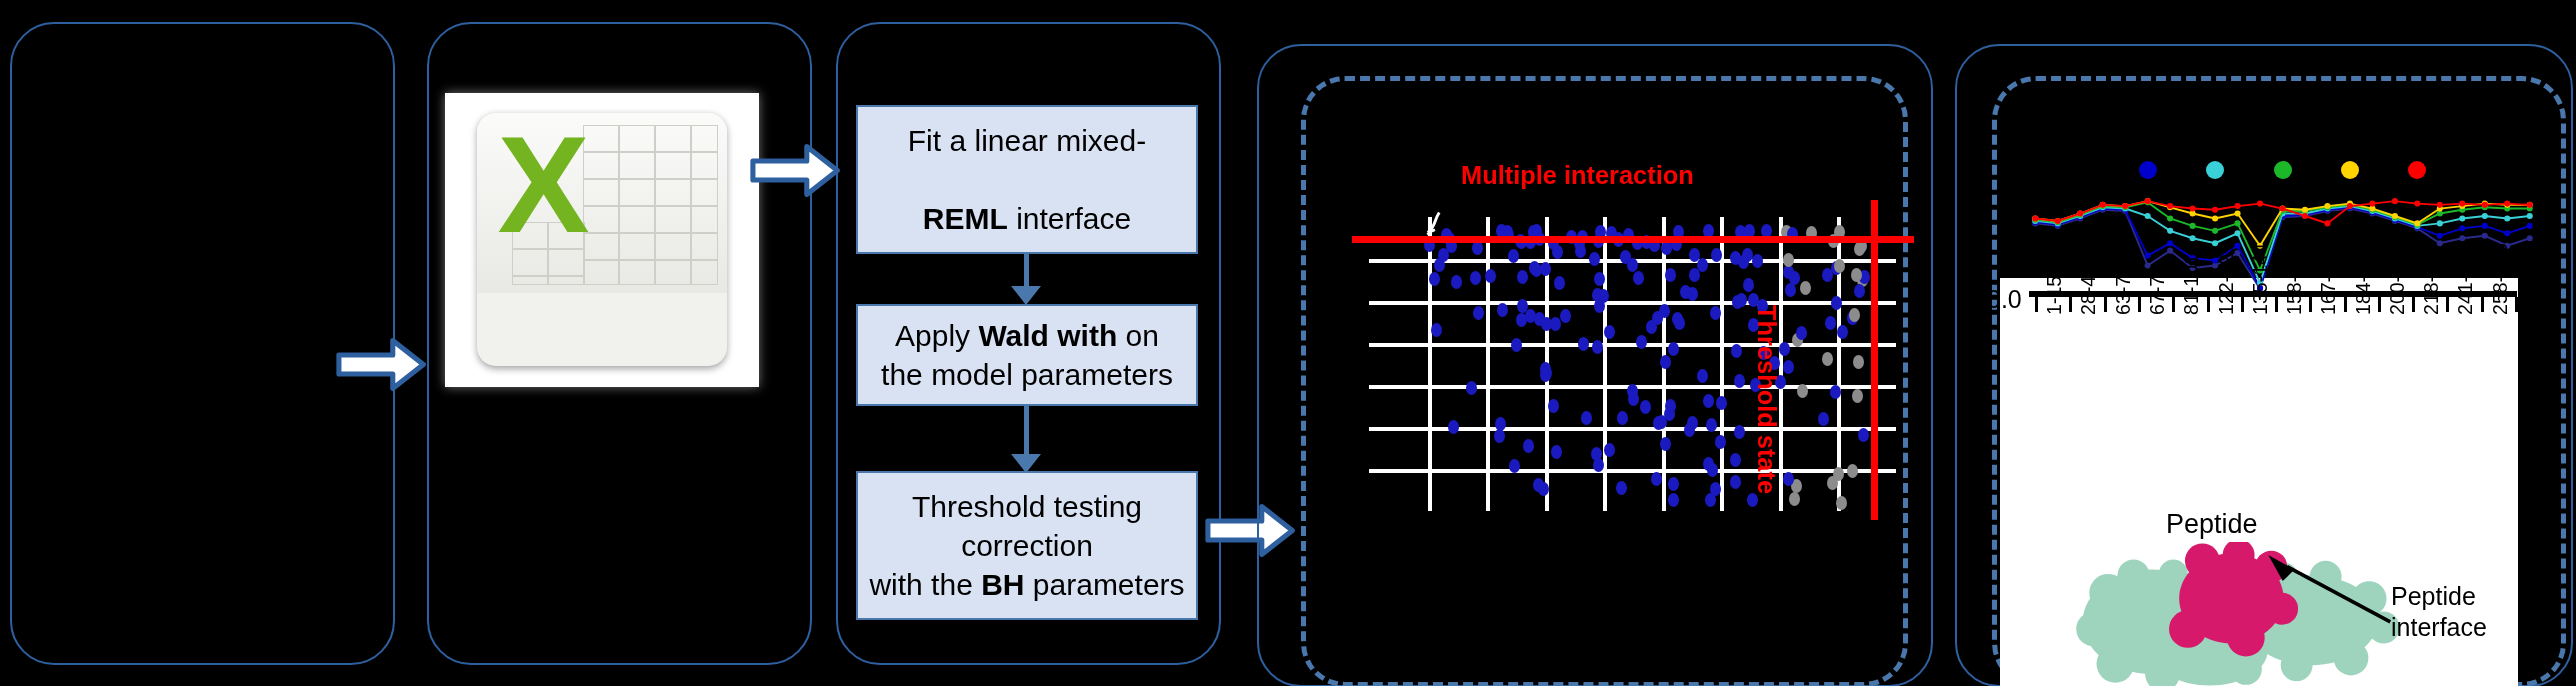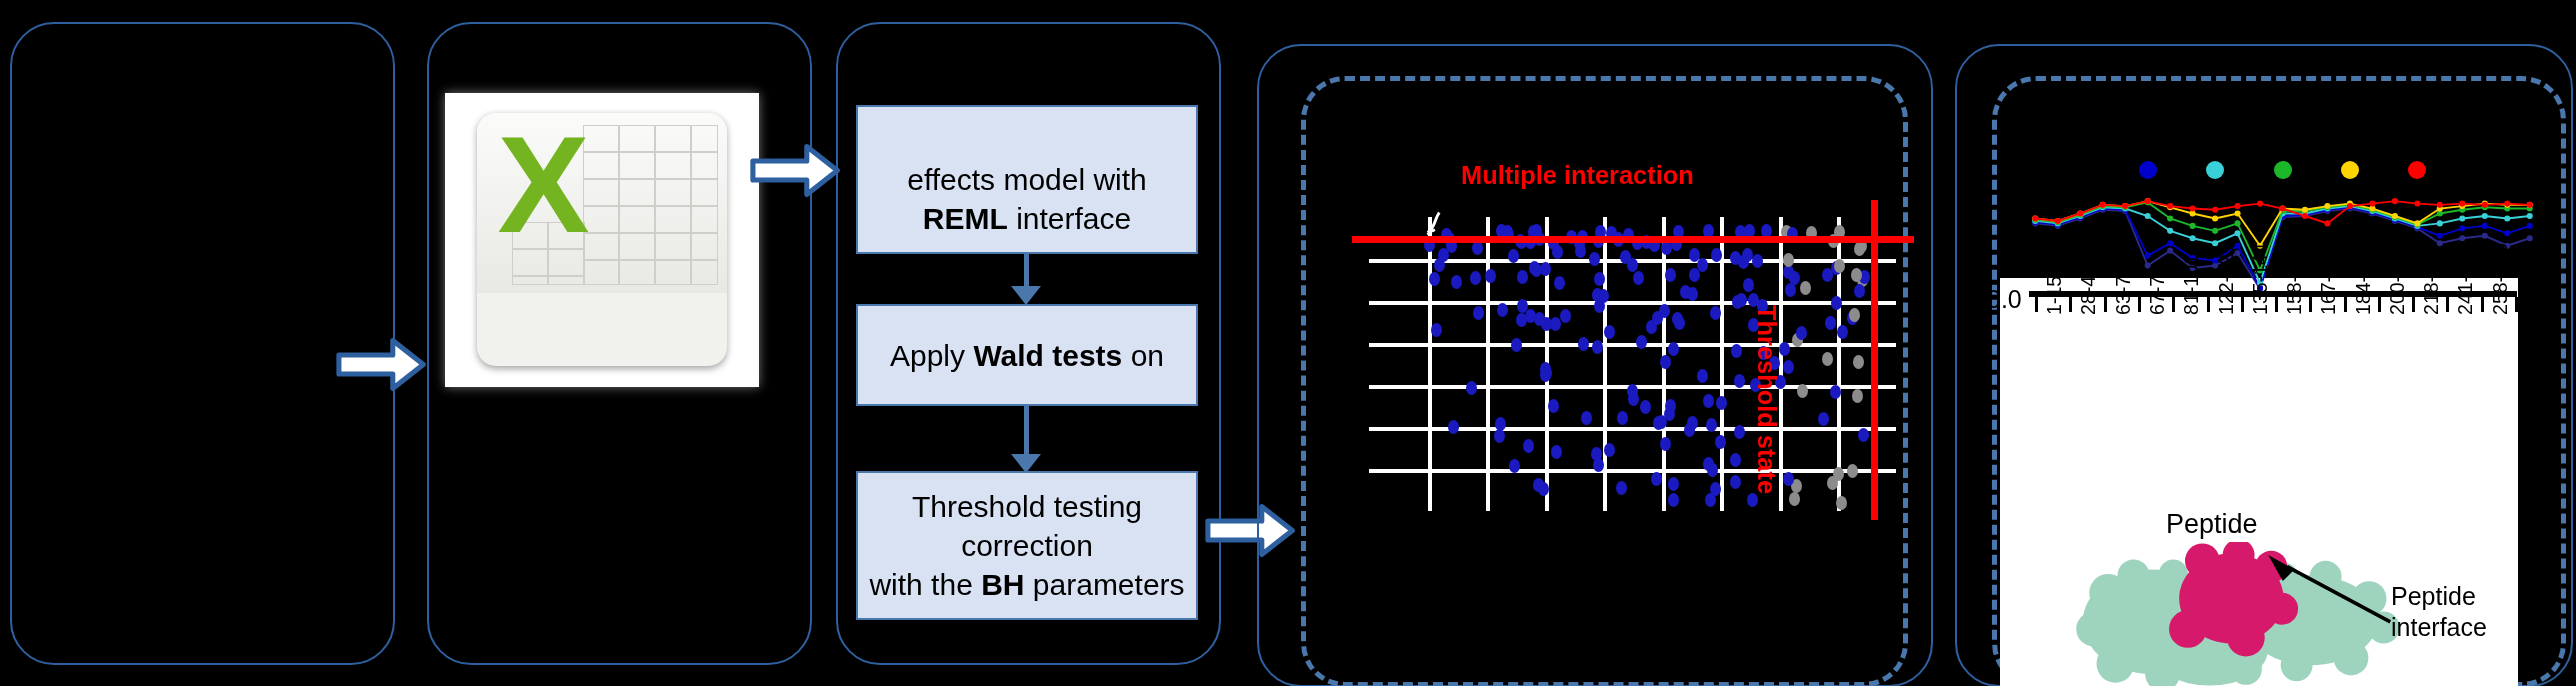--- a/index.html
+++ b/index.html
@@ -123,31 +123,32 @@
 <div class="arrow" id="arrow-2">
   <svg viewBox="0 0 125 78">
       <path d="M4 26 L78 26 L78 6 L120 39 L78 72 L78 52 L4 52 Z" fill="#ffffff" stroke="#2e5f9e" stroke-width="7" stroke-linejoin="round"></path>
     </svg>
 </div>
 
 <div class="panel" id="panel-stats"></div>
 
 <div class="sbox" id="sbox-1">
   <div>
+    <span>Fit a linear mixed-</span><br>
     <br>
-    <span>effects model with</span><br>
     <b>REML</b><span> interface</span>
   </div>
 </div>
 <div class="vconn" id="vconn-1"></div>
 <div class="vhead" id="vhead-1"></div>
 
 <div class="sbox" id="sbox-2">
   <div>
-    <span>Apply </span><b>Wald tests</b><span> on</span><br>
+    <span>Apply </span><b>Wald with</b><span> on</span><br>
+    <span>the model parameters</span>
   </div>
 </div>
 <div class="vconn" id="vconn-2"></div>
 <div class="vhead" id="vhead-2"></div>
 
 <div class="sbox" id="sbox-3">
   <div>
     <span>Threshold testing</span><br>
     <span>correction</span><br>
     <span>with the </span><b>BH</b><span> parameters</span>

